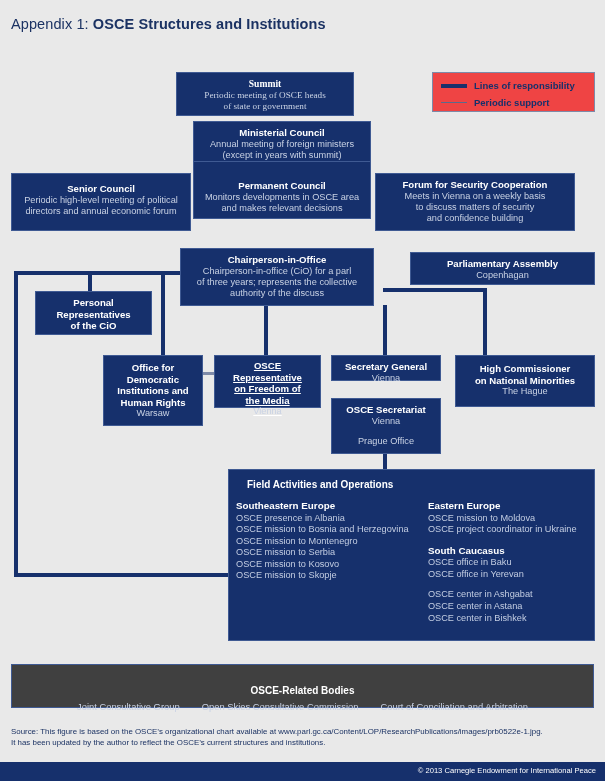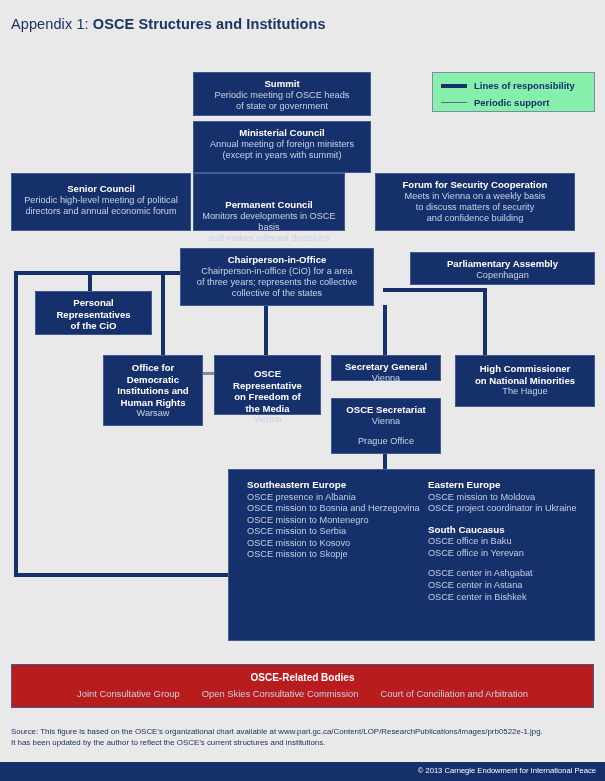--- a/index.html
+++ b/index.html
@@ -34,21 +34,21 @@
   .page-title .t-light { font-weight: normal; }
   .page-title .t-bold  { font-weight: bold; }
 
   
   .legend {
     position: absolute;
     left: 432px;
     top: 72px;
     width: 163px;
     height: 40px;
-    background: #86efac;
+    background: #ef4444;
     border: 1px solid #7e8aa8;
     padding: 5px 8px 0 8px;
   }
   .legend-row {
     display: flex;
     align-items: center;
     height: 15px;
     margin-bottom: 2px;
   }
   .legend-swatch-thick {
@@ -121,21 +121,21 @@
     padding: 9px 0 0 0;
   }
   .fa-heading {
     font-size: 10px;
     font-weight: bold;
     color: #ffffff;
     margin-left: 18px;
     margin-bottom: 10px;
   }
   .fa-cols { display: flex; }
-  .fa-col-left { width: 200px; padding-left: 18px; }
+  .fa-col-left { width: 200px; padding-left: 7px; }
   .fa-col-right { width: 167px; padding-left: 0px; }
   .fa-group { margin-bottom: 9px; }
   .fa-group-title {
     font-size: 9.8px;
     font-weight: bold;
     color: #ffffff;
     line-height: 12.5px;
   }
   .fa-item {
     font-size: 9.2px;
@@ -145,25 +145,25 @@
     white-space: nowrap;
   }
 
   
   #related-bodies {
     position: absolute;
     left: 11px;
     top: 664px;
     width: 583px;
     height: 44px;
-    background: #b91c1c;
+    background: #404040;
     border: 1px solid #3f5a93;
     color: #fff;
     text-align: center;
-    padding-top: 7px;
+    padding-top: 20px;
     z-index: 5;
   }
   .rb-title {
     font-size: 10px;
     font-weight: bold;
     display: block;
     margin-bottom: 5px;
   }
   .rb-items {
     display: flex;
@@ -238,56 +238,56 @@
 
   <div class="link" style="left:383px; top:305px; width:4px; height:52px;"></div>
 
   <div class="link" style="left:383px; top:288px; width:104px; height:4px;"></div>
   <div class="link" style="left:483px; top:288px; width:4px; height:68px;"></div>
 
   <div class="link" style="left:383px; top:454px; width:4px; height:18px;"></div>
 
   <div class="link-thin" style="left:201px; top:372px; width:16px; height:3px;"></div>
 
-  <div class="node" style="left:193px; top:72px; width:178px; height:44px;">
+  <div class="node" style="left:176px; top:72px; width:178px; height:44px;font-family:Liberation Serif, serif;">
     <span class="n-title">Summit</span>
     <span class="n-sub">Periodic meeting of OSCE heads</span>
     <span class="n-sub">of state or government</span>
   </div>
 
   <div class="node" style="left:193px; top:121px; width:178px; height:52px;text-align:center;">
     <span class="n-title">Ministerial Council</span>
     <span class="n-sub">Annual meeting of foreign ministers</span>
     <span class="n-sub">(except in years with summit)</span>
   </div>
 
   <div class="node" style="left:11px; top:173px; width:180px; height:58px; padding-top:9px;">
     <span class="n-title">Senior Council</span>
     <span class="n-sub">Periodic high-level meeting of political</span>
     <span class="n-sub">directors and annual economic forum</span>
   </div>
 
-  <div class="node" style="left:193px; top:173px; width:152px; height:58px; padding-top:25px;">
+  <div class="node" style="left:193px; top:161px; width:178px; height:58px; padding-top:18px;">
     <span class="n-title">Permanent Council</span>
-    <span class="n-sub">Monitors developments in OSCE basis</span>
+    <span class="n-sub">Monitors developments in OSCE area</span>
     <span class="n-sub">and makes relevant decisions</span>
   </div>
 
   <div class="node" style="left:375px; top:173px; width:200px; height:58px; padding-top:5px;">
     <span class="n-title">Forum for Security Cooperation</span>
     <span class="n-sub">Meets in Vienna on a weekly basis</span>
     <span class="n-sub">to discuss matters of security</span>
     <span class="n-sub">and confidence building</span>
   </div>
 
   <div class="node" style="left:180px; top:248px; width:194px; height:58px; padding-top:5px;">
     <span class="n-title">Chairperson-in-Office</span>
-    <span class="n-sub">Chairperson-in-office (CiO) for a area</span>
+    <span class="n-sub">Chairperson-in-office (CiO) for a parl</span>
     <span class="n-sub">of three years; represents the collective</span>
-    <span class="n-sub">collective of the states</span>
+    <span class="n-sub">authority of the discuss</span>
   </div>
 
   <div class="node" style="left:410px; top:252px; width:185px; height:33px; padding-top:5px;">
     <span class="n-title">Parliamentary Assembly</span>
     <span class="n-sub">Copenhagan</span>
   </div>
 
   <div class="node" style="left:35px; top:291px; width:117px; height:44px; padding-top:5px;">
     <span class="n-title">Personal</span>
     <span class="n-title">Representatives</span>
@@ -295,21 +295,21 @@
   </div>
 
   <div class="node" style="left:103px; top:355px; width:100px; height:71px; padding-top:6px;">
     <span class="n-title">Office for</span>
     <span class="n-title">Democratic</span>
     <span class="n-title">Institutions and</span>
     <span class="n-title">Human Rights</span>
     <span class="n-sub">Warsaw</span>
   </div>
 
-  <div class="node" style="left:214px; top:355px; width:107px; height:60px; padding-top:12px;">
+  <div class="node" style="left:214px; top:355px; width:107px; height:53px; padding-top:4px;text-decoration:underline;">
     <span class="n-title">OSCE Representative</span>
     <span class="n-title">on Freedom of</span>
     <span class="n-title">the Media</span>
     <span class="n-sub">Vienna</span>
   </div>
 
   <div class="node" style="left:331px; top:355px; width:110px; height:26px; padding-top:5px;">
     <span class="n-title">Secretary General</span>
     <span class="n-sub">Vienna</span>
   </div>
@@ -321,20 +321,21 @@
     <span class="n-sub" style="margin-top:9px;">Prague Office</span>
   </div>
 
   <div class="node" style="left:455px; top:355px; width:140px; height:52px; padding-top:7px;">
     <span class="n-title">High Commissioner</span>
     <span class="n-title">on National Minorities</span>
     <span class="n-sub">The Hague</span>
   </div>
 
   <div id="field-activities">
+    <div class="fa-heading">Field Activities and Operations</div>
     <div class="fa-cols">
       <div class="fa-col-left">
         <div class="fa-group">
           <div class="fa-group-title">Southeastern Europe</div>
           <div class="fa-item">OSCE presence in Albania</div>
           <div class="fa-item">OSCE mission to Bosnia and Herzegovina</div>
           <div class="fa-item">OSCE mission to Montenegro</div>
           <div class="fa-item">OSCE mission to Serbia</div>
           <div class="fa-item">OSCE mission to Kosovo</div>
           <div class="fa-item">OSCE mission to Skopje</div>

